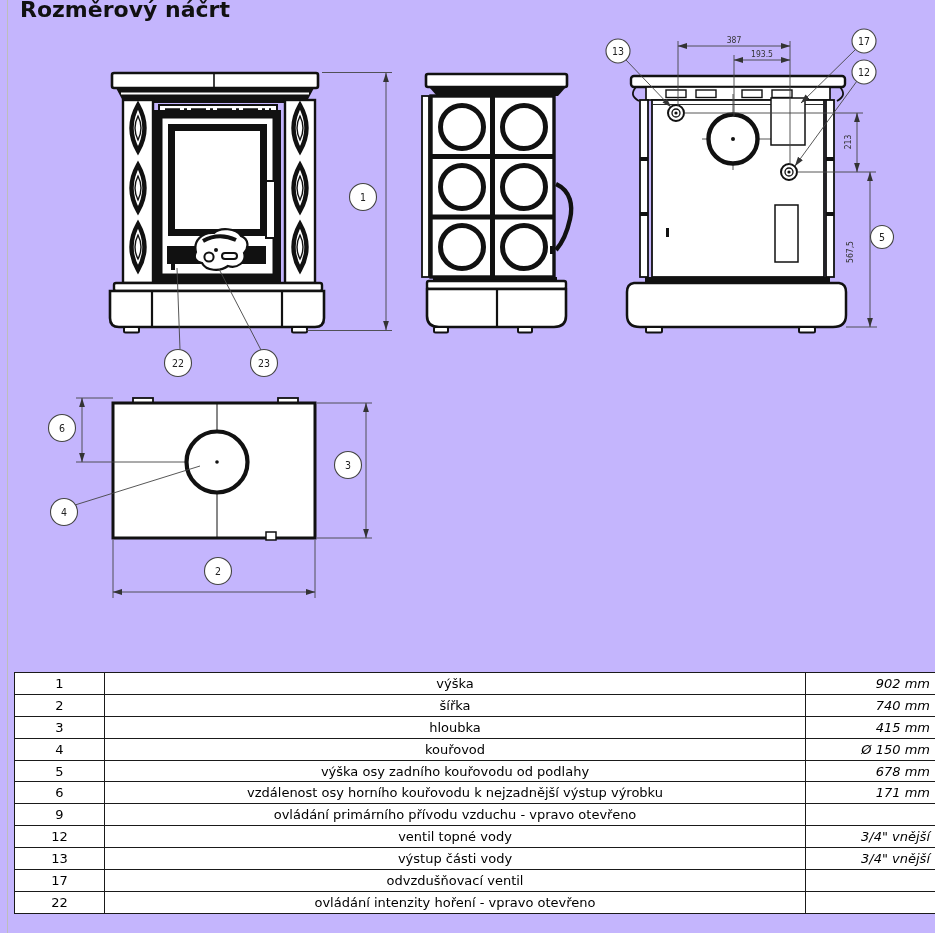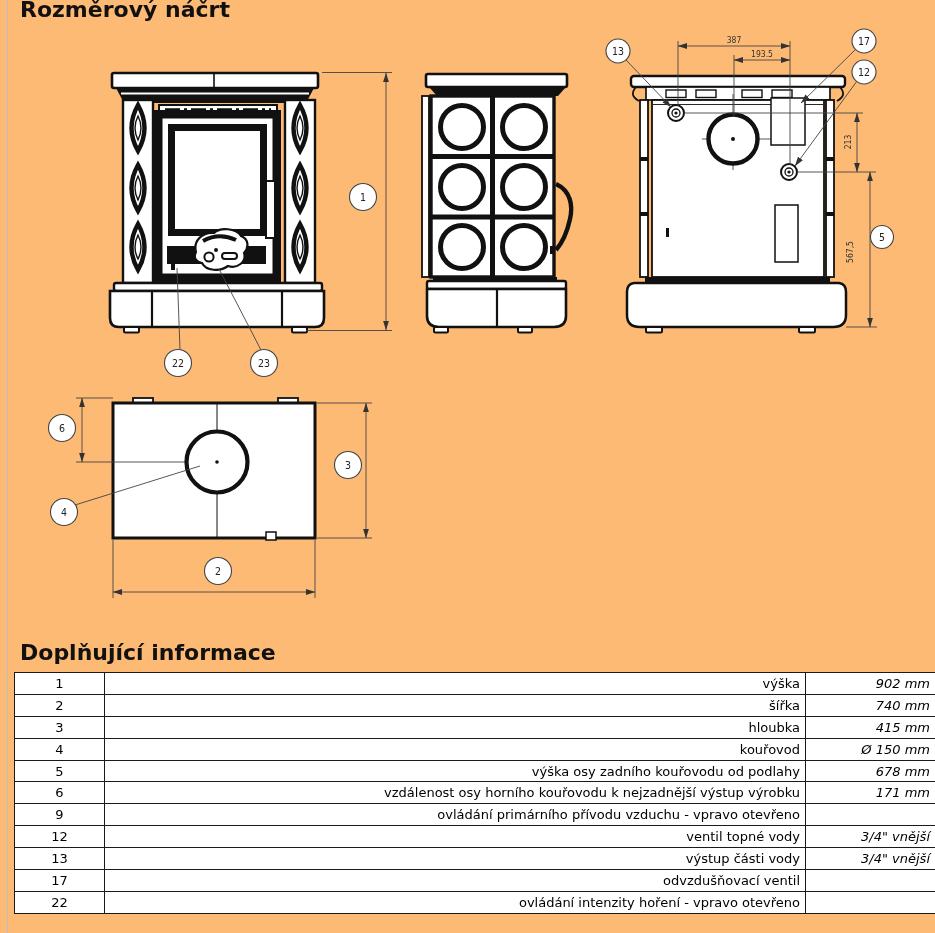--- a/index.html
+++ b/index.html
@@ -1,34 +1,34 @@
 <!DOCTYPE html>
 <html><head>
 <meta charset="utf-8">
 <style>
   html,body{margin:0;padding:0;background:#fff;}
-  #page{position:relative;width:935px;height:933px;background:#fdba74;overflow:hidden;
+  #page{position:relative;width:935px;height:933px;background:#c4b5fd;overflow:hidden;
         font-family:"DejaVu Sans","Liberation Sans",sans-serif;color:#000;}
   .page-edge{position:absolute;left:7px;top:0;width:1px;height:933px;background:#bdbdbd;}
   .sec-title{position:absolute;left:20px;font-size:22px;font-weight:bold;color:#111;
              font-family:"DejaVu Sans","Liberation Sans",sans-serif;}
   #title1{top:-3px;}
   #title2{top:640px;}
   svg text{font-family:"DejaVu Sans Condensed","DejaVu Sans",sans-serif;}
   .dimtxt{font-size:8.5px;fill:#333;}
   .baltxt{font-size:10.5px;fill:#222;}
   .thick{stroke:#111;fill:#fff;}
   .thin{stroke:#444;stroke-width:0.9;fill:none;}
   
   #info-table{position:absolute;left:14px;top:672px;width:904px;border-collapse:collapse;
               table-layout:fixed;font-size:13px;color:#000;}
   #info-table td{border:1.7px solid #1a1a1a;height:20.9px;padding:0 5px;
                  white-space:nowrap;overflow:hidden;background:#fff;}
   #info-table td.no{width:79px;text-align:center;}
-  #info-table td.desc{width:690px;text-align:right;}
+  #info-table td.desc{width:690px;text-align:center;}
   #info-table td.value{width:119px;text-align:right;border-left:1px solid #a8a8a8;font-style:italic;}
 </style>
 </head>
 <body>
 
 <div id="page">
   <div class="page-edge"></div>
 
   <div id="title1" class="sec-title">Rozměrový náčrt</div>
 
@@ -285,21 +285,20 @@
         <line x1="315" y1="540" x2="315" y2="598" class="thin" stroke-width="0.8"></line>
         <line x1="113" y1="592" x2="315" y2="592" class="thin" marker-start="url(#arw)" marker-end="url(#arw)"></line>
       </g>
       <g>
         <circle cx="218" cy="571" r="13.5" fill="#fff" stroke="#444" stroke-width="1.1"></circle>
         <text x="218" y="571" class="baltxt" text-anchor="middle" dominant-baseline="central">2</text>
       </g>
     </g>
   </svg>
 
-  <div id="title2" class="sec-title">Doplňující informace</div>
 
   <table id="info-table">
     <tbody>
         <tr>
           <td class="no">1</td>
           <td class="desc">výška</td>
           <td class="value">902 mm</td>
         </tr>
         <tr>
           <td class="no">2</td>

